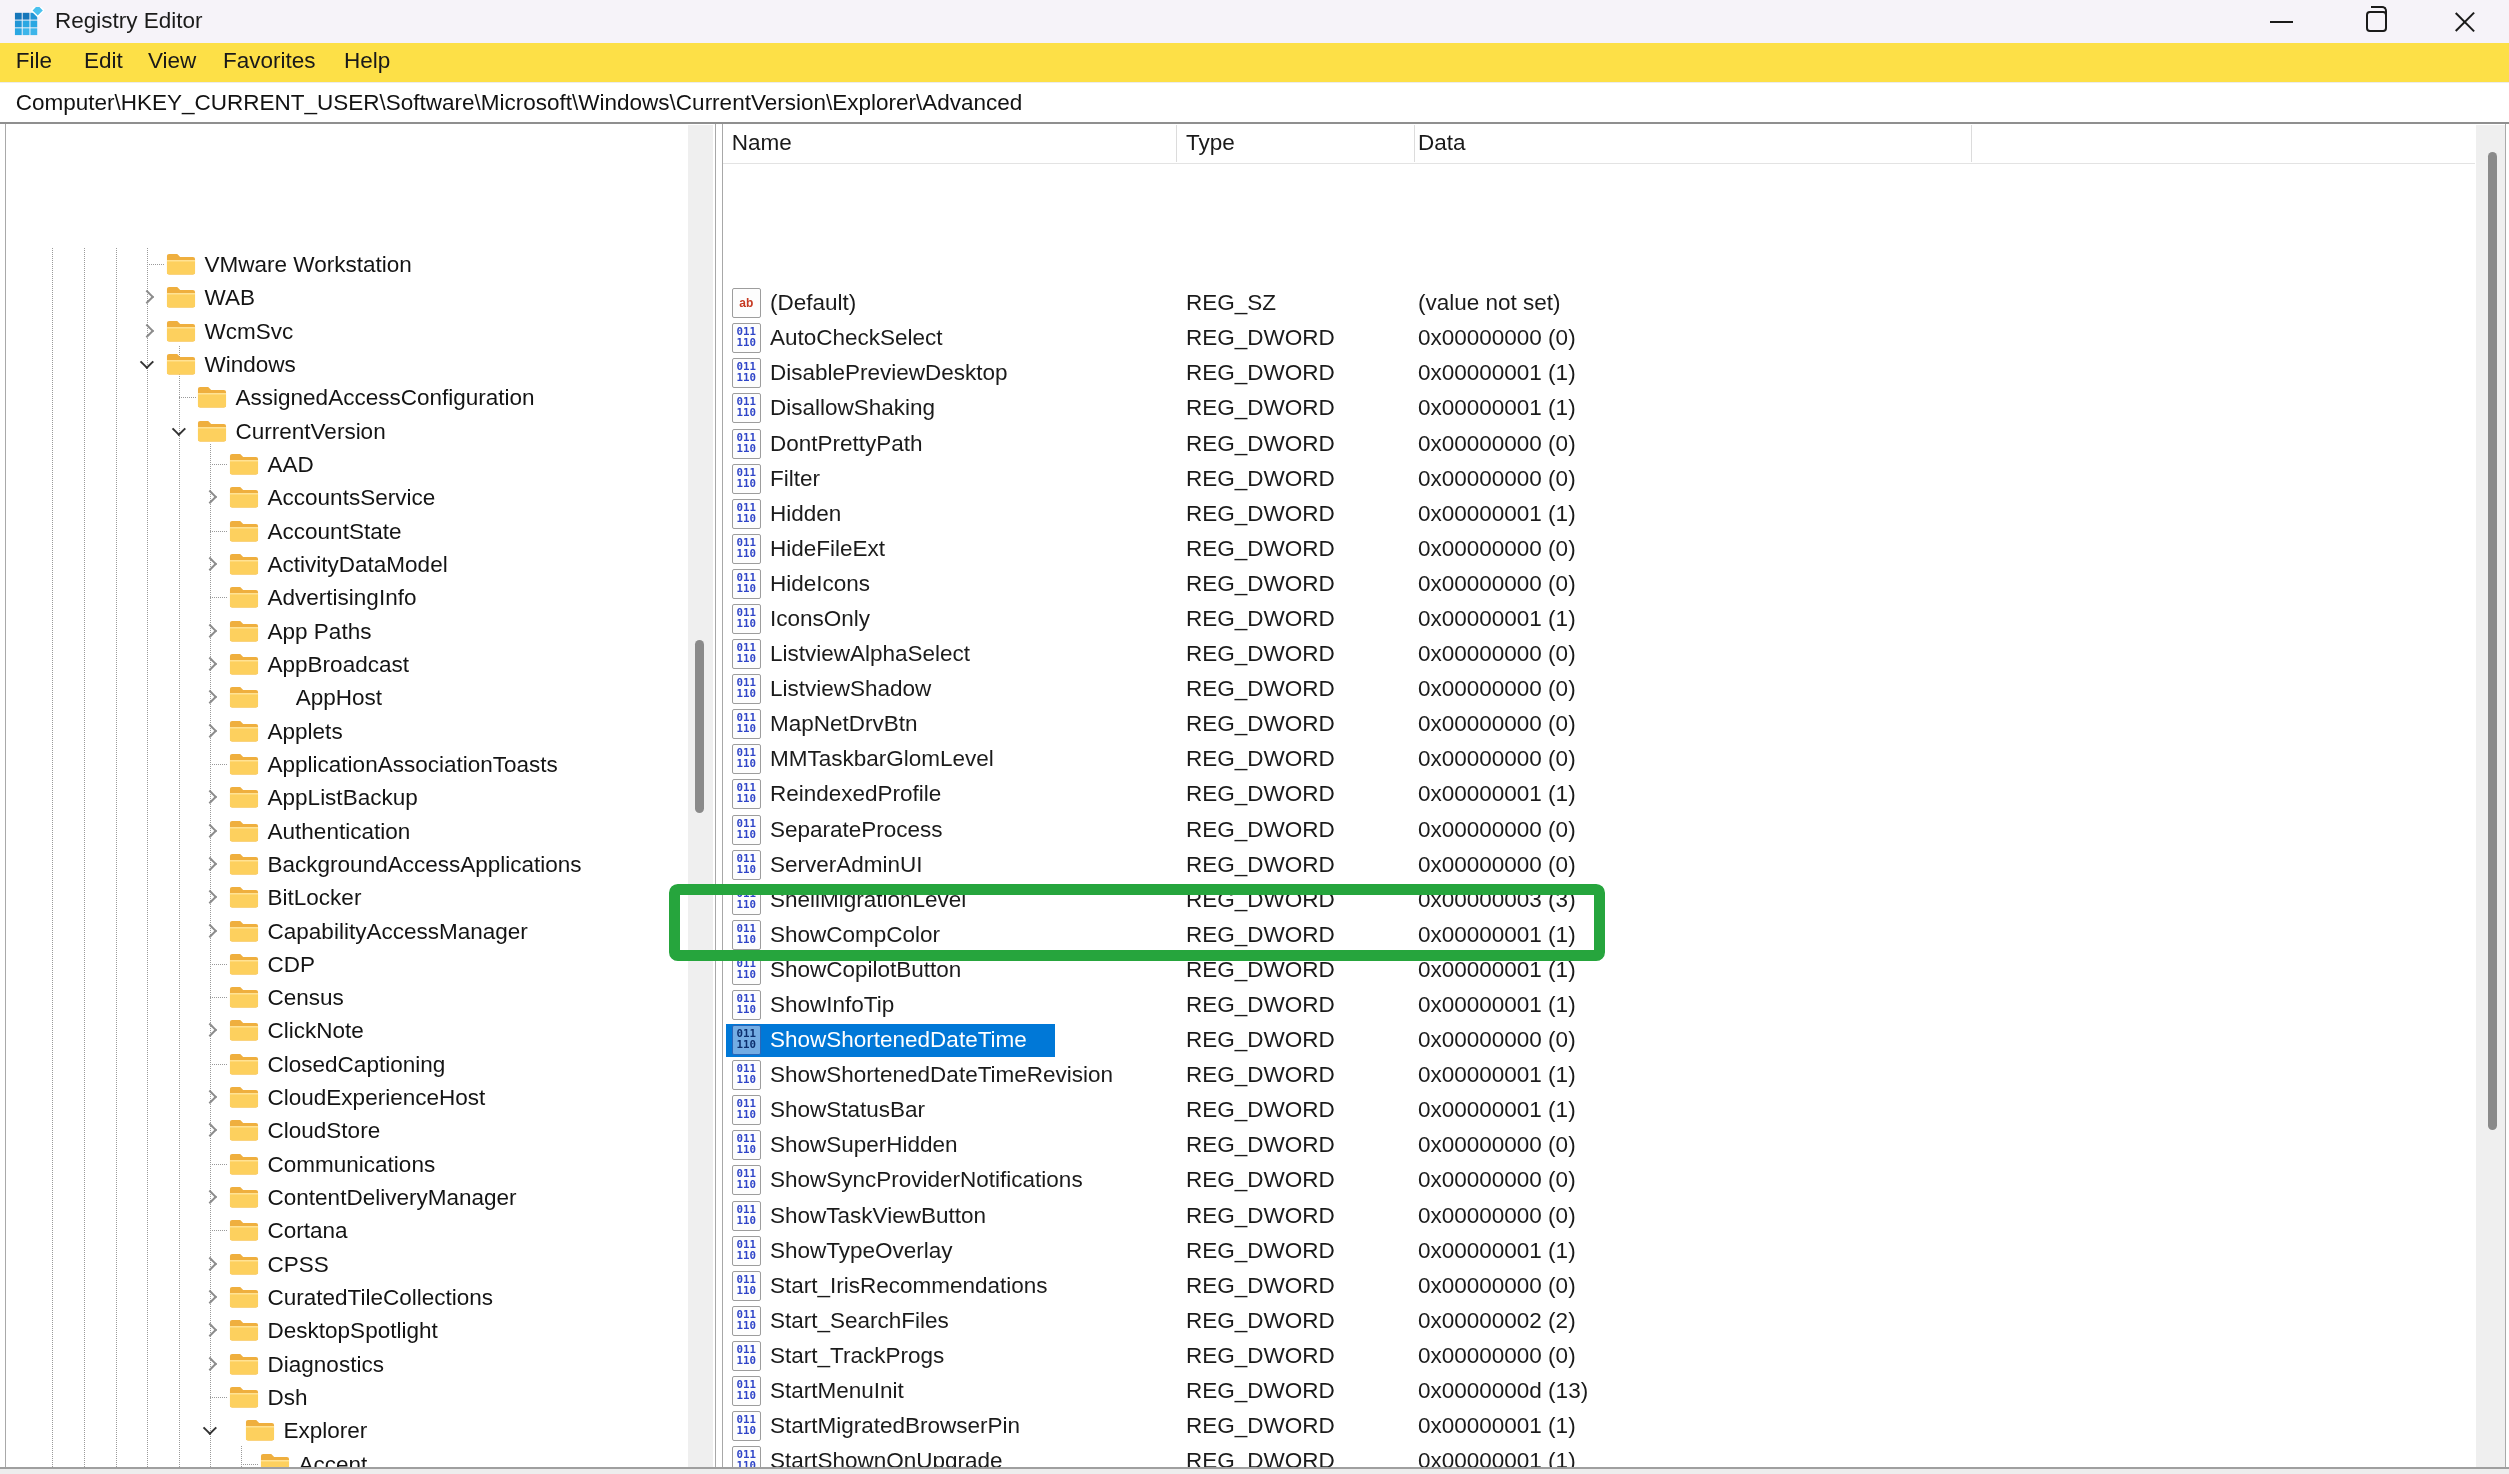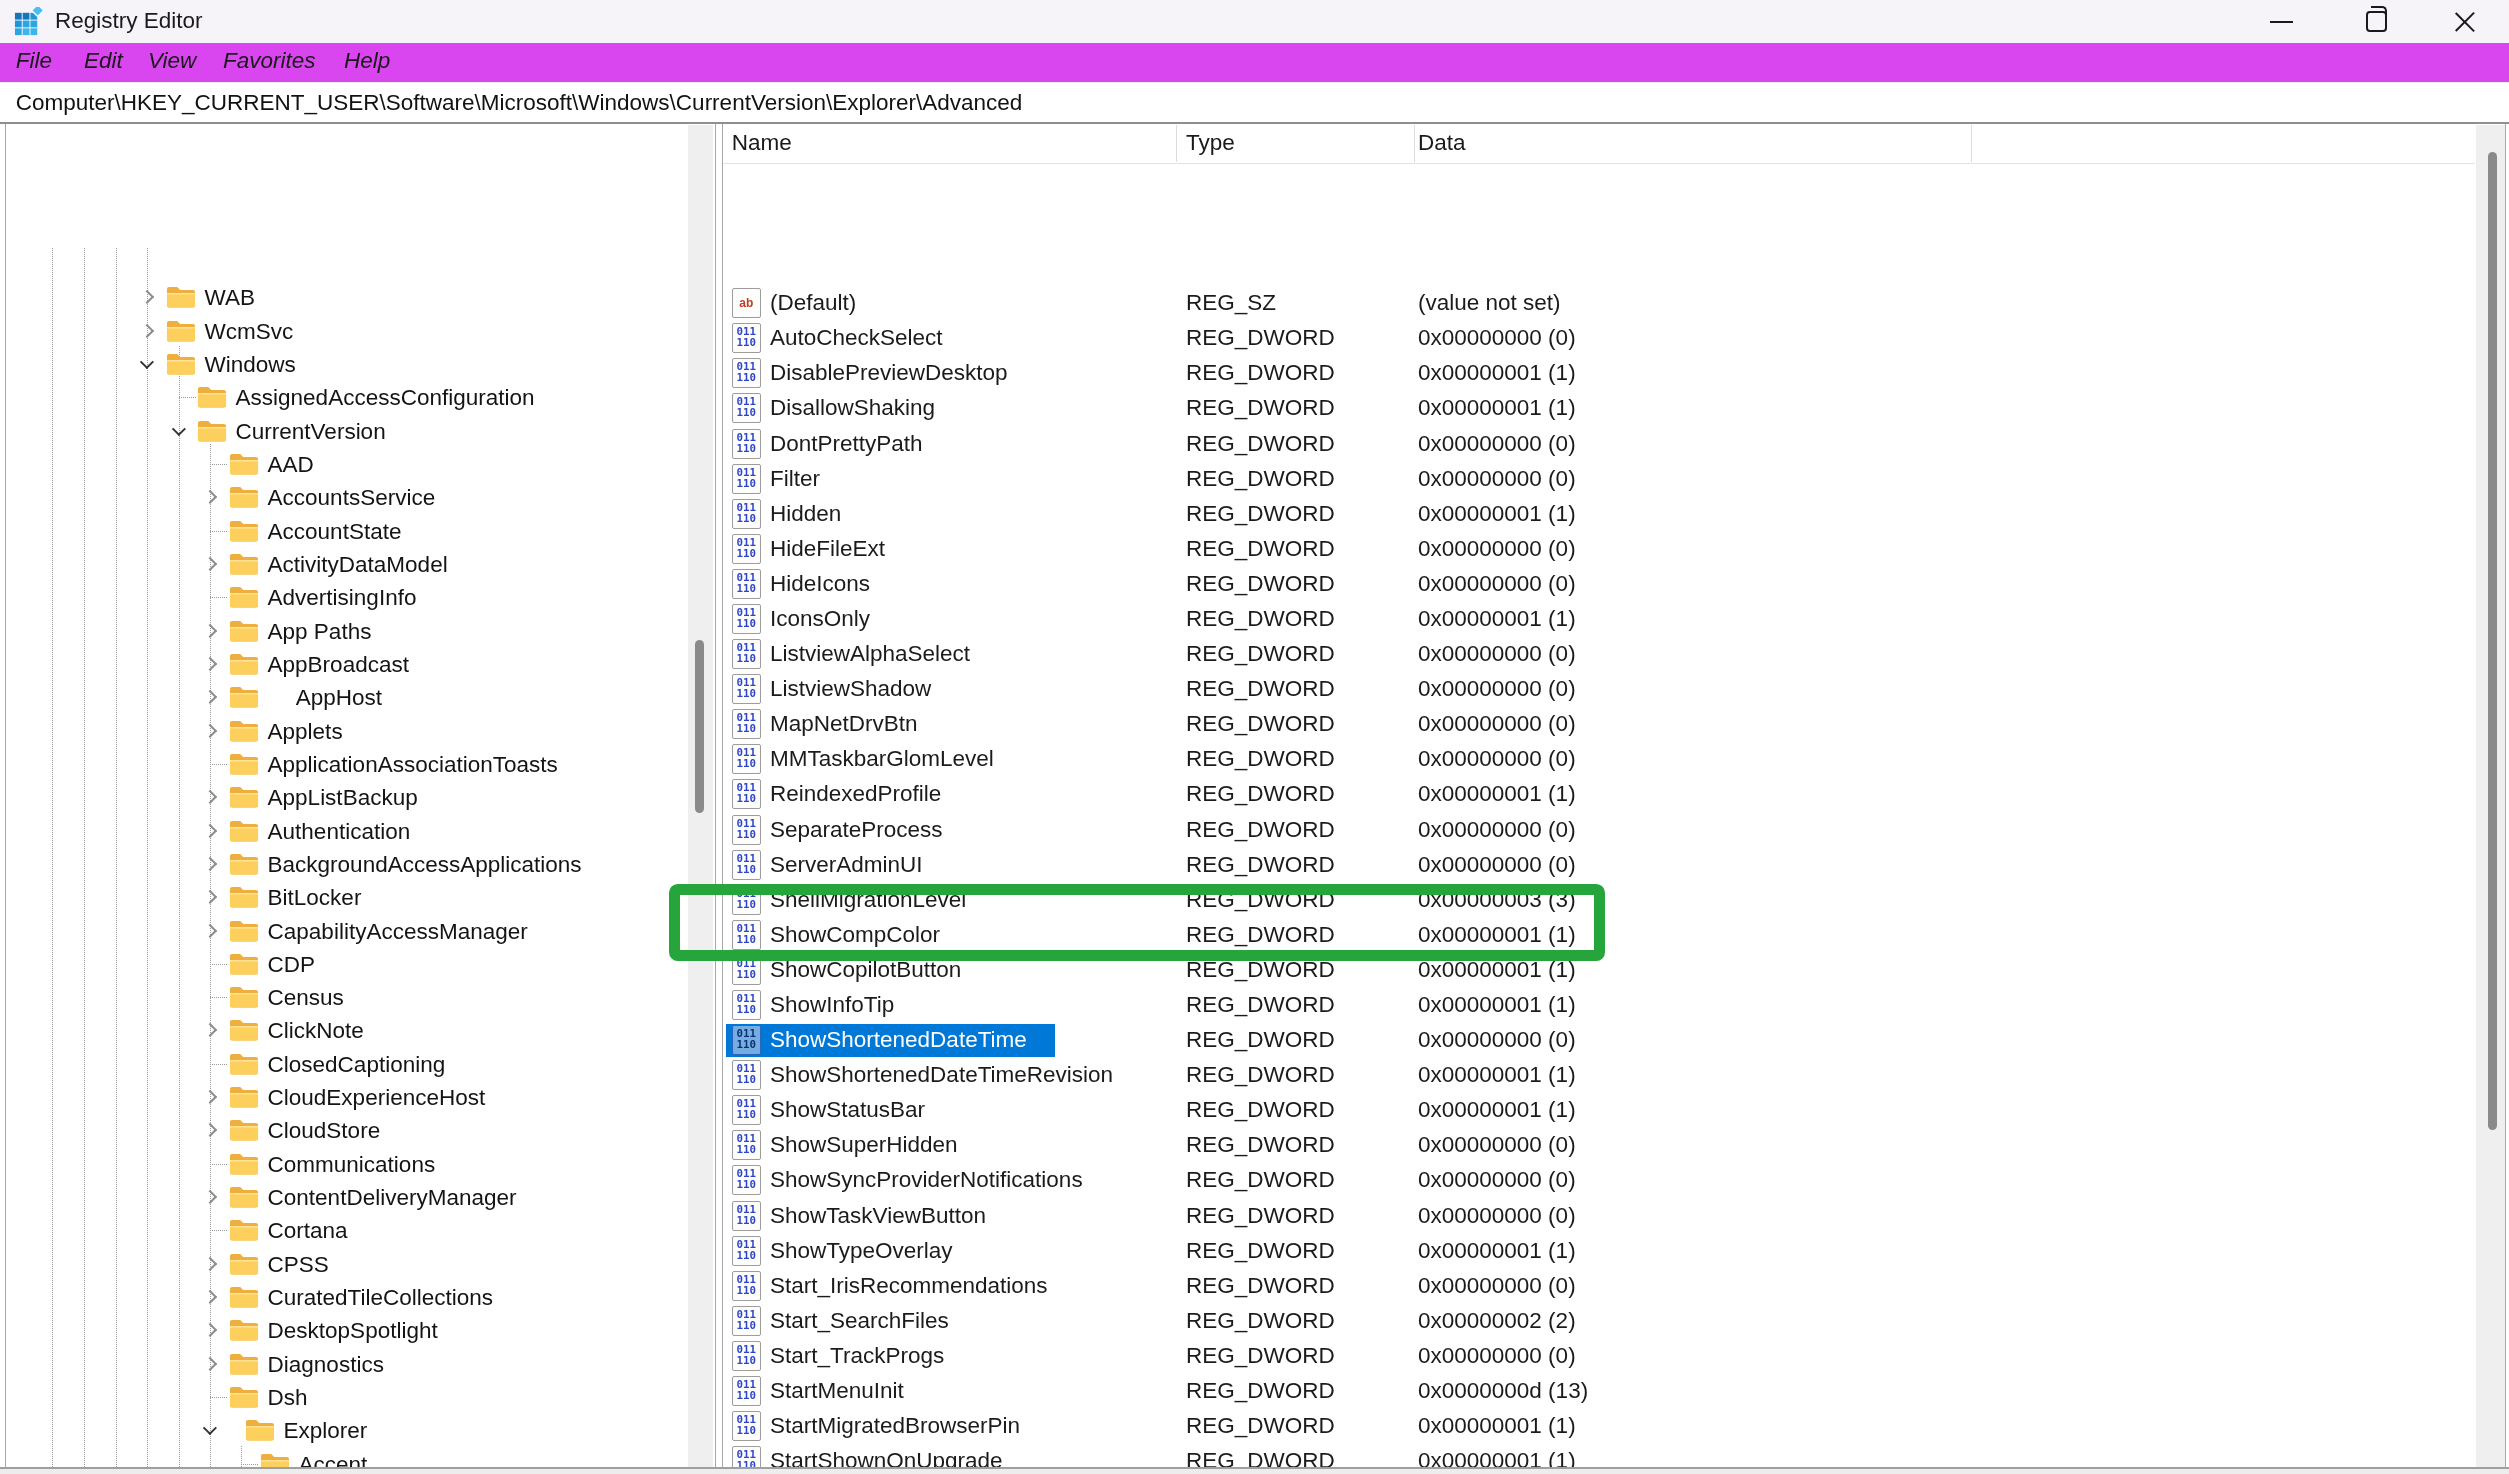--- a/index.html
+++ b/index.html
@@ -15,21 +15,21 @@
   .win-btn{position:absolute;top:0;width:63px;height:43px;display:flex;align-items:center;justify-content:center;background:transparent;border:none;cursor:default;}
   #btn-min{left:2250px;} #btn-max{left:2345px;} #btn-close{left:2433px;}
   .glyph-min{width:23.5px;height:0;border-top:2px solid #1a1a1a;}
   .glyph-restore{position:relative;width:17.6px;height:17.6px;border:2px solid #1a1a1a;border-radius:3.9px;background:#f6f3f9;}
   .glyph-restore::before{content:"";position:absolute;left:2.9px;top:-6.9px;width:14.7px;height:14.7px;border-top:2px solid #1a1a1a;border-right:2px solid #1a1a1a;border-top-right-radius:4.9px;}
   .glyph-close{position:relative;width:23.5px;height:23.5px;}
   .glyph-close::before,.glyph-close::after{content:"";position:absolute;left:-1px;top:10.8px;width:25.5px;height:0;border-top:2px solid #1a1a1a;}
   .glyph-close::before{transform:rotate(45deg);} .glyph-close::after{transform:rotate(-45deg);}
 
   
-  #menubar{position:absolute;left:0;top:43px;width:2509px;height:39px;background:#d946ef;font-style:italic;}
+  #menubar{position:absolute;left:0;top:43px;width:2509px;height:39px;background:#fde047;}
   .menu-item{position:absolute;top:4.9px;font-size:22.5px;color:#191919;white-space:nowrap;}
 
   
   #addressbar{position:absolute;left:0;top:82px;width:2509px;height:42px;background:#ffffff;border-top:1px solid #ececec;border-bottom:2px solid #8f8f8f;box-sizing:border-box;}
   #address-text{position:absolute;left:15.7px;top:6.9px;font-size:22.5px;color:#121212;white-space:nowrap;}
 
   
   #main{position:absolute;left:0;top:124px;width:2509px;height:1345px;background:#ffffff;overflow:hidden;}
   #left-border{position:absolute;left:4.9px;top:124px;width:0;height:1345px;border-left:1px solid #a9a9a9;}
   #right-border{position:absolute;left:2505px;top:124px;width:0;height:1345px;border-left:1px solid #a9a9a9;}
@@ -120,20 +120,31 @@
 
   <div id="main">
     <div id="tree-panel">
         <div class="guide" style="left: 46px; top: 0px; height: 1343px;"></div>
         <div class="guide" style="left: 78px; top: 0px; height: 1343px;"></div>
         <div class="guide" style="left: 110px; top: 0px; height: 1343px;"></div>
         <div class="guide" style="left: 141px; top: 0px; height: 1343px;"></div>
         <div class="guide" style="left: 173px; top: 98px; height: 1245px;"></div>
         <div class="guide" style="left: 204px; top: 196px; height: 1147px;"></div>
         <div class="guide" style="left: 235px; top: 1198px; height: 145px;"></div>
+        <div class="tree-row" style="top: 0px;">
+          <div class="connector" style="left: 141px;"></div>
+          <div class="tree-group" style="left: 155px;">
+            <span class="folder-wrap"><svg width="30" height="24.5" viewBox="0 0 31 25">
+                <path d="M1 4 Q1 1.8 3.2 1.8 h8.4 l3 3.2 H27.8 q2.2 0 2.2 2.2 V21 q0 2.2-2.2 2.2 H3.2 Q1 23.2 1 21 Z" fill="#efaf3e"></path>
+                <path d="M1 8.2 H30 V21 q0 2.2-2.2 2.2 H3.2 Q1 23.2 1 21 Z" fill="#fdd05e"></path>
+                <path d="M1 8.2 H30 V9.6 H1 Z" fill="#ffe49a"></path>
+              </svg></span>
+            <span class="tree-label">VMware Workstation</span>
+          </div>
+        </div>
         <div class="tree-row" style="top: 33px;">
           <span class="chev collapsed" style="left: 136px; top: 10.8px;"></span>
           <div class="tree-group" style="left: 155px;">
             <span class="folder-wrap"><svg width="30" height="24.5" viewBox="0 0 31 25">
                 <path d="M1 4 Q1 1.8 3.2 1.8 h8.4 l3 3.2 H27.8 q2.2 0 2.2 2.2 V21 q0 2.2-2.2 2.2 H3.2 Q1 23.2 1 21 Z" fill="#efaf3e"></path>
                 <path d="M1 8.2 H30 V21 q0 2.2-2.2 2.2 H3.2 Q1 23.2 1 21 Z" fill="#fdd05e"></path>
                 <path d="M1 8.2 H30 V9.6 H1 Z" fill="#ffe49a"></path>
               </svg></span>
             <span class="tree-label">WAB</span>
           </div>

